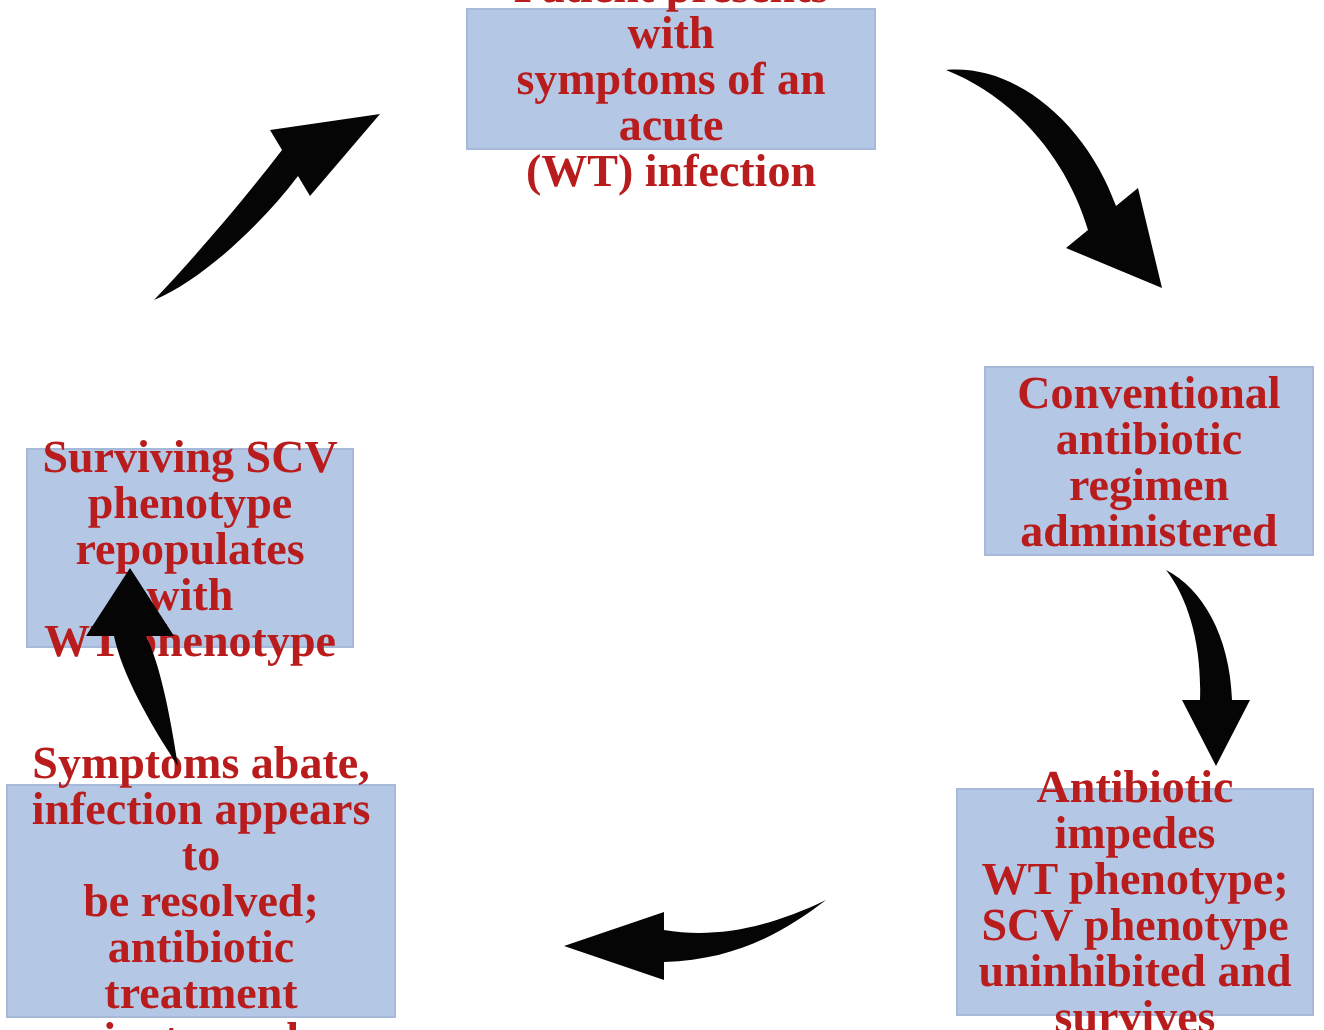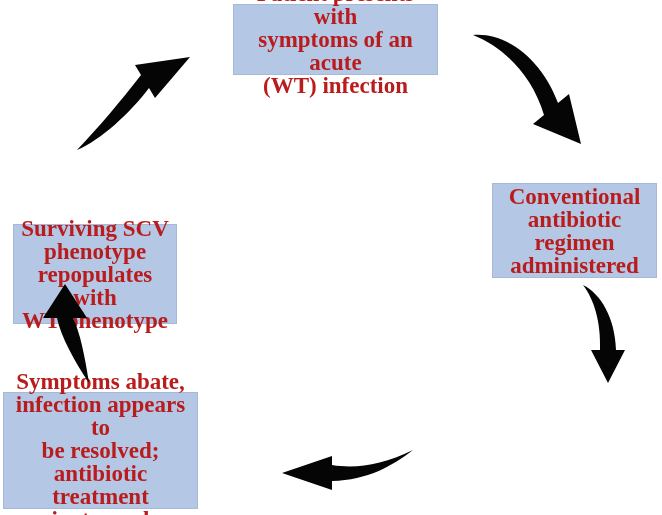--- a/index.html
+++ b/index.html
@@ -54,20 +54,27 @@
 (WT) infection</span>
   </div>
 
   <div class="node node-right-upper">
     <span class="node-label">Conventional
 antibiotic
 regimen
 administered</span>
   </div>
 
+  <div class="node node-right-lower">
+    <span class="node-label">Antibiotic impedes
+WT phenotype;
+SCV phenotype
+uninhibited and
+survives</span>
+  </div>
 
   <div class="node node-bottom-left">
     <span class="node-label">Symptoms abate,
 infection appears to
 be resolved;
 antibiotic treatment
 is stopped</span>
   </div>
 
   <div class="node node-left">

